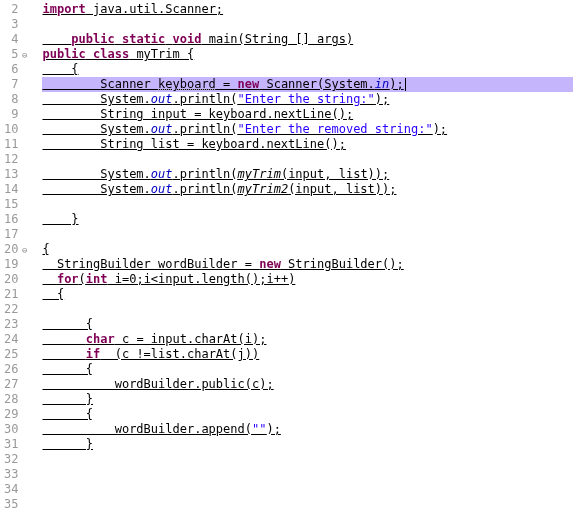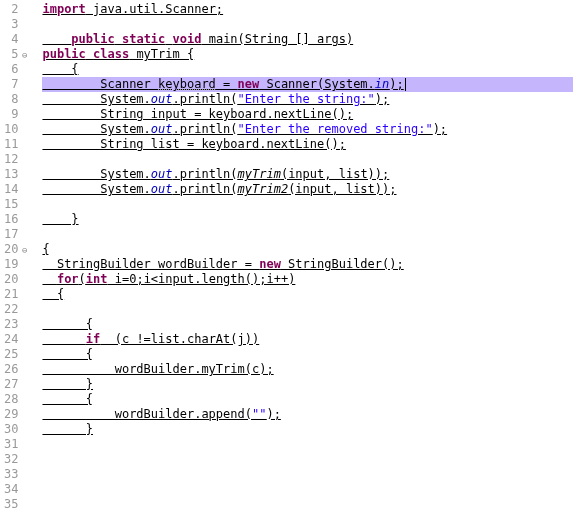--- a/index.html
+++ b/index.html
@@ -123,22 +123,23 @@
       <div class="code-line"><span>        System.</span><span class="field">out</span><span>.println(</span><span class="static-call">myTrim2</span><span>(input, list));</span></div>
       <div class="code-line"><span></span></div>
       <div class="code-line"><span>    }</span></div>
       <div class="code-line"><span></span></div>
       <div class="code-line"><span>{</span></div>
       <div class="code-line"><span>  StringBuilder wordBuilder = </span><span class="kw">new</span><span> StringBuilder();</span></div>
       <div class="code-line"><span>  </span><span class="kw">for</span><span>(</span><span class="kw">int</span><span> i=0;i&lt;input.length();i++)</span></div>
       <div class="code-line"><span>  {</span></div>
       <div class="code-line"><span></span></div>
       <div class="code-line"><span>      {</span></div>
+      <div class="code-line"><span>      </span><span class="kw">char</span><span> c = input.charAt(i);</span></div>
       <div class="code-line"><span>      </span><span class="kw">if</span><span>  (c !=list.charAt(j))</span></div>
       <div class="code-line"><span>      {</span></div>
-      <div class="code-line"><span>          wordBuilder.myTrim(c);</span></div>
+      <div class="code-line"><span>          wordBuilder.public(c);</span></div>
       <div class="code-line"><span>      }</span></div>
       <div class="code-line"><span>      {</span></div>
       <div class="code-line"><span>          wordBuilder.append(</span><span class="str">""</span><span>);</span></div>
       <div class="code-line"><span>      }</span></div>
       <div class="code-line"><span></span></div>
     </div>
 </div>
 
 </body></html>

